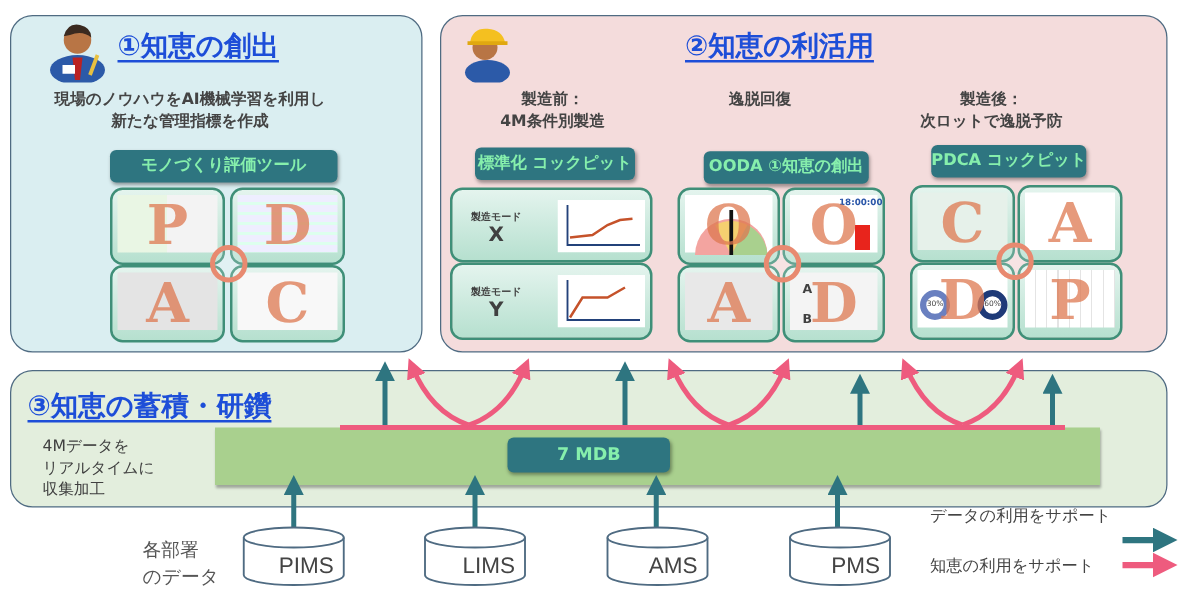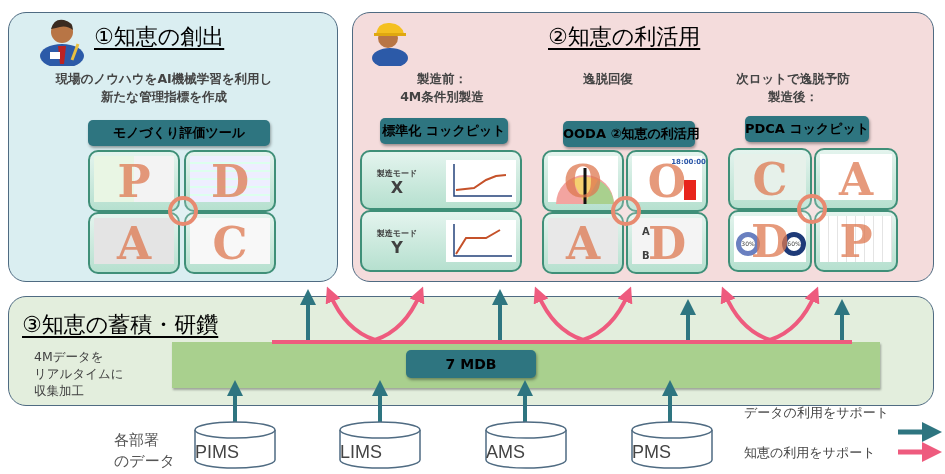--- a/index.html
+++ b/index.html
@@ -1,45 +1,45 @@
 <!DOCTYPE html>
 <html><head>
 <meta charset="utf-8">
 <style>
 *{box-sizing:border-box;margin:0;padding:0}
 body{width:945px;height:474px;background:#fff;position:relative;overflow:hidden;font-family:"DejaVu Sans","Liberation Sans",sans-serif;color:#404040}
 .abs{position:absolute}
 .panel1{left:8px;top:12px;width:330px;height:270px;background:#daeef1;border:1.5px solid #4f6b82;border-radius:18px}
 .panel2{left:352px;top:12px;width:582px;height:270px;background:#f4dcdc;border:1.5px solid #4f6b82;border-radius:18px}
 .panel3{left:8px;top:296px;width:926px;height:110px;background:#e3eedd;border:1.5px solid #4f6b82;border-radius:18px}
-.ttl{font-weight:normal;font-size:22px;color:#000000;text-decoration:underline;text-decoration-thickness:2px;text-underline-offset:4px;white-space:nowrap}
+.ttl{font-weight:bold;font-size:22px;color:#1d4ed8;text-decoration:underline;text-decoration-thickness:2px;text-underline-offset:4px;white-space:nowrap}
 .sub{font-weight:bold;font-size:12.5px;color:#444;text-align:center;line-height:18px;white-space:nowrap}
-.pill{background:#2e7580;color:#000000;font-weight:bold;font-size:13px;border-radius:5px;text-align:center;line-height:26px;box-shadow:1px 2px 3px rgba(0,0,0,.35);white-space:nowrap}
+.pill{background:#2e7580;color:#86efac;font-weight:bold;font-size:13px;border-radius:5px;text-align:center;line-height:26px;box-shadow:1px 2px 3px rgba(0,0,0,.35);white-space:nowrap}
 .tile{background:linear-gradient(#e4f4ee,#b6e0cf);border:2px solid #3f8f78;border-radius:10px;overflow:hidden}
 .shot{position:absolute;left:4px;right:4px;top:4px;bottom:8px;background:#f6f6f6}
 .bigL{position:absolute;font-family:"DejaVu Serif",serif;font-weight:bold;font-size:44px;color:rgba(222,120,80,.75);left:50%;top:50%;transform:translate(-50%,-50%)}
 .cyc{position:absolute;width:30px;height:30px;border:4px solid #e88a70;border-radius:50%;background:rgba(255,255,255,.2)}
 .db{position:absolute;width:80px;height:42px}
-.dbl{position:absolute;left:0;right:8px;top:12px;text-align:left;font-family:"Liberation Sans",sans-serif;font-size:18px;color:#444}
+.dbl{position:absolute;left:0;right:8px;top:12px;text-align:right;font-family:"Liberation Sans",sans-serif;font-size:18px;color:#444}
 .legend{font-size:13px;color:#444;white-space:nowrap}
 </style>
 </head>
 <body>
 
 <div class="abs panel1"></div>
 <svg class="abs" style="left:36px;top:14px" width="52" height="52">
   <ellipse cx="26" cy="42" rx="22" ry="12" fill="#2c5aa8"></ellipse>
   <polygon points="22,32 30,32 28,50 24,50" fill="#b22"></polygon>
   <circle cx="26" cy="18" r="11" fill="#b87545"></circle>
   <path d="M15 15 Q18 4 28 6 Q37 8 37 16 Q30 10 20 14Z" fill="#3a2a20"></path>
   <rect x="14" y="38" width="10" height="7" fill="#fff"></rect>
   <line x1="42" y1="30" x2="36" y2="46" stroke="#e8c040" stroke-width="3"></line>
 </svg>
 <div class="abs ttl" style="left:94px;top:22px">①知恵の創出</div>
-<div class="abs sub" style="left:20px;width:288px;top:70px">
+<div class="abs sub" style="left:8px;width:288px;top:70px">
   <div>現場のノウハウをAI機械学習を利用し</div>
   <div>新たな管理指標を作成</div>
 </div>
 <div class="abs pill" style="left:88px;top:120px;width:182px">モノづくり評価ツール</div>
 
 <div class="abs tile" style="left:88px;top:150px;width:92px;height:62px">
     <div class="shot" style="background:linear-gradient(90deg,#e9f6e4 50%,#f3f3f3 50%)"></div>
     <span class="bigL">P</span>
   </div>
 <div class="abs tile" style="left:184px;top:150px;width:92px;height:62px">
@@ -85,21 +85,21 @@
   <svg class="abs" style="left:84px;top:8px" width="70" height="42">
       <rect width="70" height="42" fill="#fff"></rect>
       <path d="M8 4 V36 H66" stroke="#23427a" stroke-width="1.5" fill="none"></path>
       <path d="M10 34 L20 18 L40 18 L54 10" stroke="#c5522a" stroke-width="2" fill="none"></path>
     </svg>
 </div>
 
 <div class="abs sub" style="left:548px;width:120px;top:70px">
   <div>逸脱回復</div>
 </div>
-<div class="abs pill" style="left:563px;top:121px;width:132px">OODA ②知恵の利活用</div>
+<div class="abs pill" style="left:563px;top:121px;width:132px">OODA ①知恵の創出</div>
 <div class="abs tile" style="left:542px;top:150px;width:82px;height:62px">
     <div class="shot" style="background:#fff"></div>
   <svg class="abs" style="left:8px;top:8px" width="66" height="44">
       <path d="M4 44 A29 29 0 0 1 62 44 Z" fill="#f3a4a0"></path>
       <path d="M20 20 A29 29 0 0 1 46 20 L33 44Z" fill="#f5d070"></path>
       <path d="M46 20 A29 29 0 0 1 62 44 L33 44Z" fill="#a9d08e"></path>
       <line x1="33" y1="44" x2="33" y2="8" stroke="#111" stroke-width="3"></line>
     </svg>
   <span class="bigL">O</span>
   </div>
@@ -115,22 +115,22 @@
   </div>
 <div class="abs tile" style="left:626px;top:212px;width:82px;height:62px">
     <div class="shot" style="background:#f4f4f4"></div>
   <div class="abs" style="left:14px;top:12px;font-size:10px;font-weight:bold">A</div>
   <div class="abs" style="left:14px;top:36px;font-size:10px;font-weight:bold">B</div>
   <span class="bigL">D</span>
   </div>
 <div class="cyc" style="left:611px;top:196px"></div>
 
 <div class="abs sub" style="left:718px;width:150px;top:70px">
+  <div>製造後：</div>
   <div>次ロットで逸脱予防</div>
-  <div>製造後：</div>
 </div>
 <div class="abs pill" style="left:745px;top:116px;width:124px">PDCA コックピット</div>
 <div class="abs tile" style="left:728px;top:148px;width:84px;height:62px">
     <div class="shot" style="background:#e6f1ea"></div>
     <span class="bigL">C</span>
   </div>
 <div class="abs tile" style="left:814px;top:148px;width:84px;height:62px">
     <div class="shot" style="background:#fff"></div>
     <span class="bigL">A</span>
   </div>

